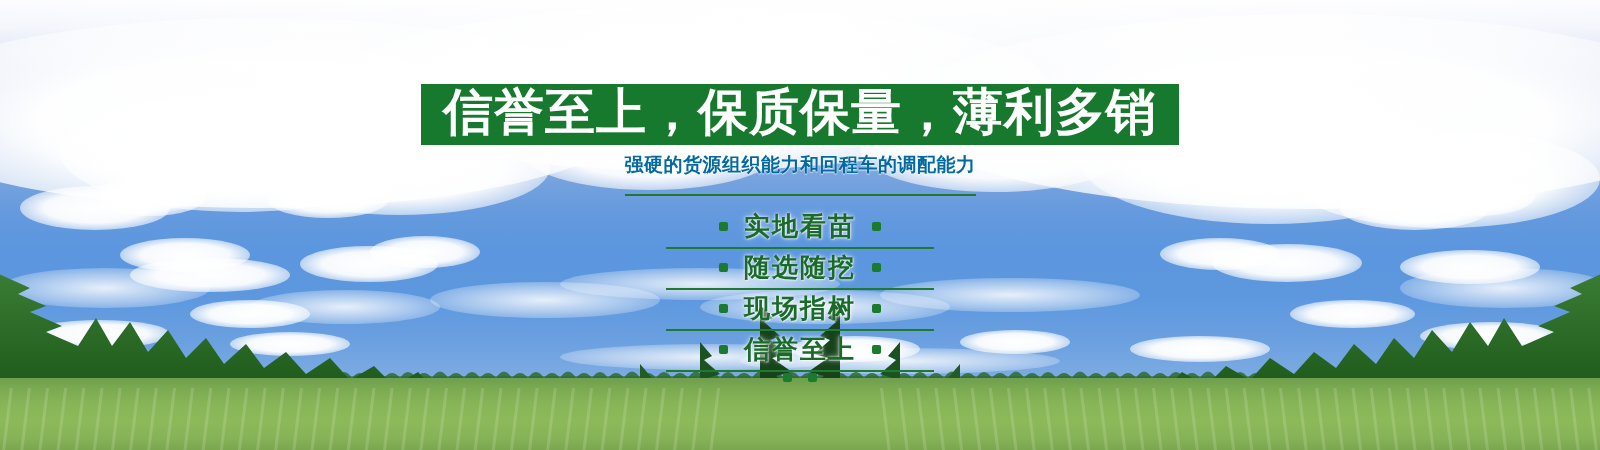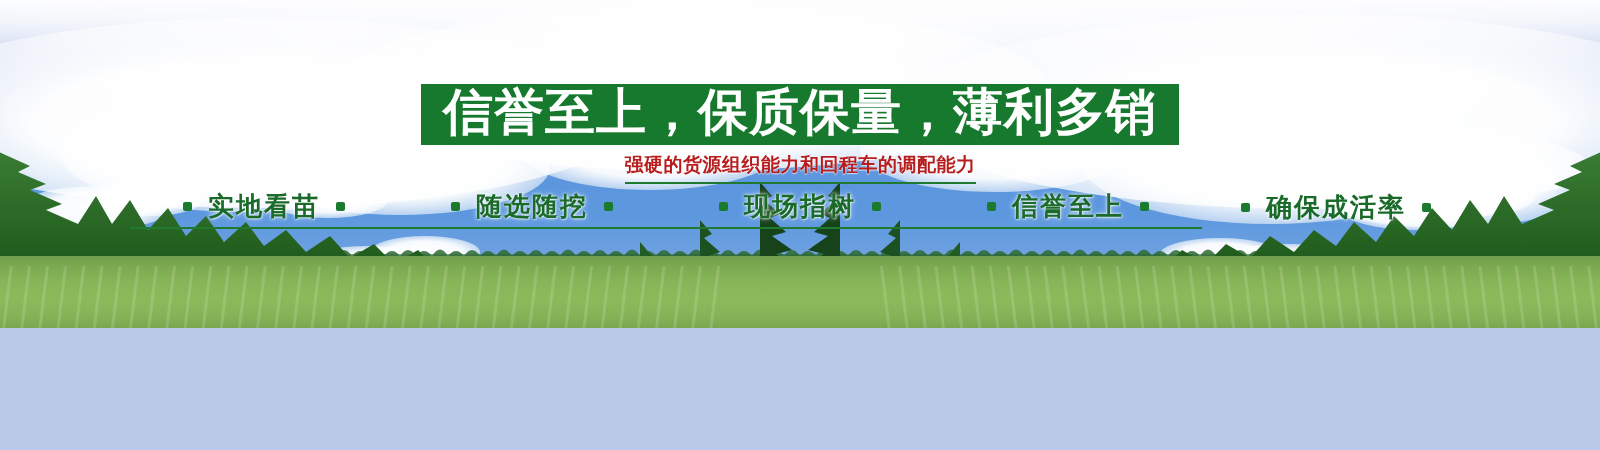--- a/index.html
+++ b/index.html
@@ -5,21 +5,21 @@
   * { margin:0; padding:0; box-sizing:border-box; }
   html,body{
     width:1600px; height:450px;
     font-family:"Liberation Sans","DejaVu Sans",sans-serif;
     overflow:hidden; background:#b9c9e8;
   }
 
   
   #banner{
     position:relative;
-    width:1600px; height:328px;
+    width:1600px; height:450px;
     overflow:hidden;
   }
 
   
   .sky{
     position:absolute; inset:0;
     background:
       linear-gradient(to bottom,
         #fdfdff   0%,
         #f3f5fc   6%,
@@ -121,32 +121,32 @@
     white-space:nowrap;
     display:block;
   }
 
   
   .subtitle{
     margin-top:7px;
     font-family:"DejaVu Sans","Liberation Sans",sans-serif;
     font-size:19px;
     font-weight:bold;
-    color:#b91c1c;
+    color:#0369a1;
     letter-spacing:.5px;
     white-space:nowrap;
-    padding-bottom:4px;
+    padding-bottom:16px;
     border-bottom:2px solid #1f7a30;
     text-shadow:0 0 2px rgba(255,255,255,.85), 0 1px 1px rgba(255,255,255,.6);
   }
 
   
   .features{
-    margin-top:4px;
-    display:flex; flex-direction:row; align-items:center;
+    margin-top:12px;
+    display:flex; flex-direction:column; align-items:center;
   }
   .feature-row{
     display:flex; align-items:center; justify-content:center;
     gap:16px;
     padding:1px 0 3px 0;
     width:268px;
   }
   .feature-row.ruled{ border-bottom:2px solid #1f7a30; }
   .dot{
     width:9px; height:9px;
@@ -349,19 +349,18 @@
       </div>
 
       <div class="feature-row ruled">
         <span class="dot"></span>
         <span class="feature-label">信誉至上</span>
         <span class="dot"></span>
       </div>
 
       <div class="feature-row">
         <span class="dot"></span>
-        <span class="feature-label">确保成活率</span>
         <span class="dot"></span>
       </div>
 
     </div>
   </div>
 </div>
 
 </body></html>

